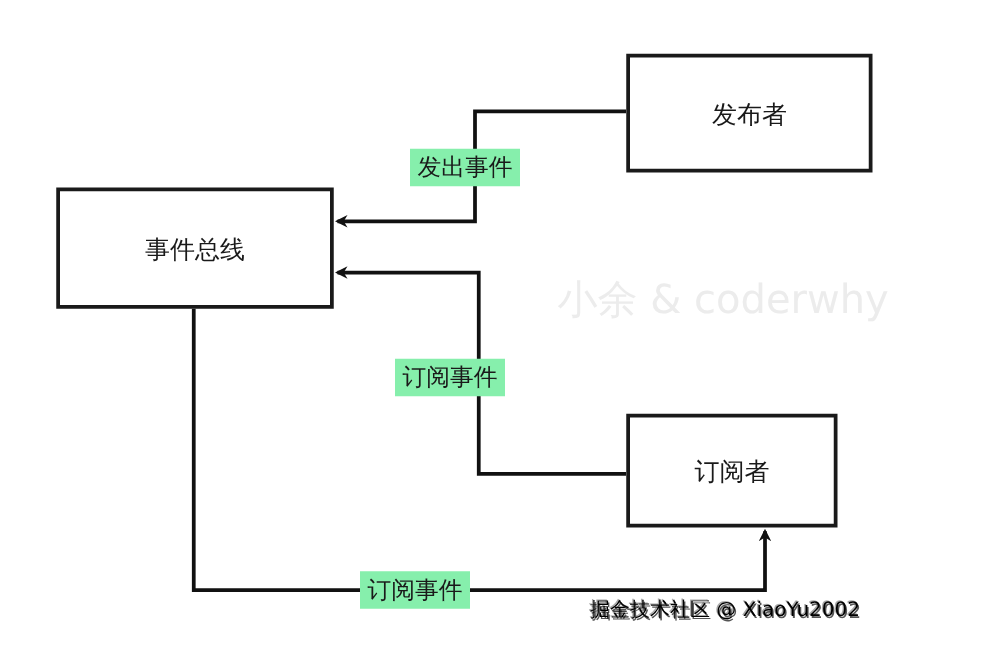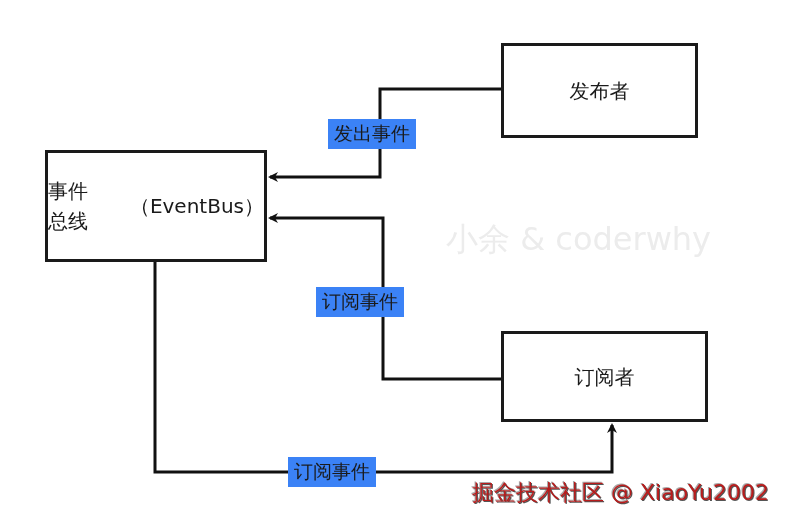--- a/index.html
+++ b/index.html
@@ -1,24 +1,24 @@
 <!DOCTYPE html>
 <html><head>
   <meta charset="utf-8">
   <style>
     html, body { margin: 0; padding: 0; background: #ffffff; }
     body { width: 796px; height: 519px; position: relative; overflow: hidden;
            font-family: "DejaVu Sans", "Liberation Sans", sans-serif; }
     svg.wires { position: absolute; left: 0; top: 0; }
     .box { position: absolute; border: 3px solid #1a1a1a; background: #fff; box-sizing: border-box;
-           display: flex; flex-direction: row; align-items: center; justify-content: center;
+           display: flex; flex-direction: column; align-items: center; justify-content: center;
            color: #1a1a1a; font-size: 20px; line-height: 30px; }
-    .label { position: absolute; background: #3b82f6; color: #1a1a1a; font-size: 19px; padding: 2px 6px; white-space: nowrap; }
+    .label { position: absolute; background: #86efac; color: #1a1a1a; font-size: 19px; padding: 2px 6px; white-space: nowrap; }
     .wm { position: absolute; color: #ececec; font-size: 32px; white-space: nowrap; }
-    .credit { position: absolute; color: #b91c1c; font-size: 22px; white-space: nowrap;
+    .credit { position: absolute; color: #000000; font-size: 16px; white-space: nowrap;
               text-shadow: 1px 1px 0 #555, -1px -1px 0 #aaa; font-family: "DejaVu Sans", sans-serif; }
   </style>
 </head>
 <body>
 
 <svg class="wires" width="796" height="519">
   <defs>
     <marker id="ah" markerWidth="10" markerHeight="10" refX="8" refY="5" orient="auto" markerUnits="userSpaceOnUse">
       <path d="M0,0 L10,5 L0,10 L3,5 Z" fill="#111"></path>
     </marker>
@@ -26,30 +26,29 @@
 
   <polyline points="501,89 380,89 380,177 270,177" fill="none" stroke="#111" stroke-width="3" marker-end="url(#ah)"></polyline>
 
   <polyline points="501,379 383,379 383,218 270,218" fill="none" stroke="#111" stroke-width="3" marker-end="url(#ah)"></polyline>
 
   <polyline points="155,246 155,472 612,472 612,425" fill="none" stroke="#111" stroke-width="3" marker-end="url(#ah)"></polyline>
 </svg>
 
 <div class="wm" style="left:446px; top:218px;">小余 &amp; coderwhy</div>
 
-<div class="box" style="left:45px; top:150px; width:222px; height:112px;gap:24px;">
+<div class="box" style="left:45px; top:150px; width:222px; height:97px;gap:24px;">
   <div>事件总线</div>
-  <div>（EventBus）</div>
 </div>
 
 <div class="box" style="left:501px; top:43px; width:197px; height:95px;">
   <div>发布者</div>
 </div>
 
-<div class="box" style="left:501px; top:331px; width:207px; height:91px;">
+<div class="box" style="left:501px; top:331px; width:169px; height:91px;">
   <div>订阅者</div>
 </div>
 
 <div class="label" style="left:328px; top:119px;">发出事件</div>
 <div class="label" style="left:316px; top:287px;">订阅事件</div>
 <div class="label" style="left:288px; top:457px;">订阅事件</div>
 
 <div class="credit" style="left:472px; top:478px;">掘金技术社区 @ XiaoYu2002</div>
 
 </body></html>

